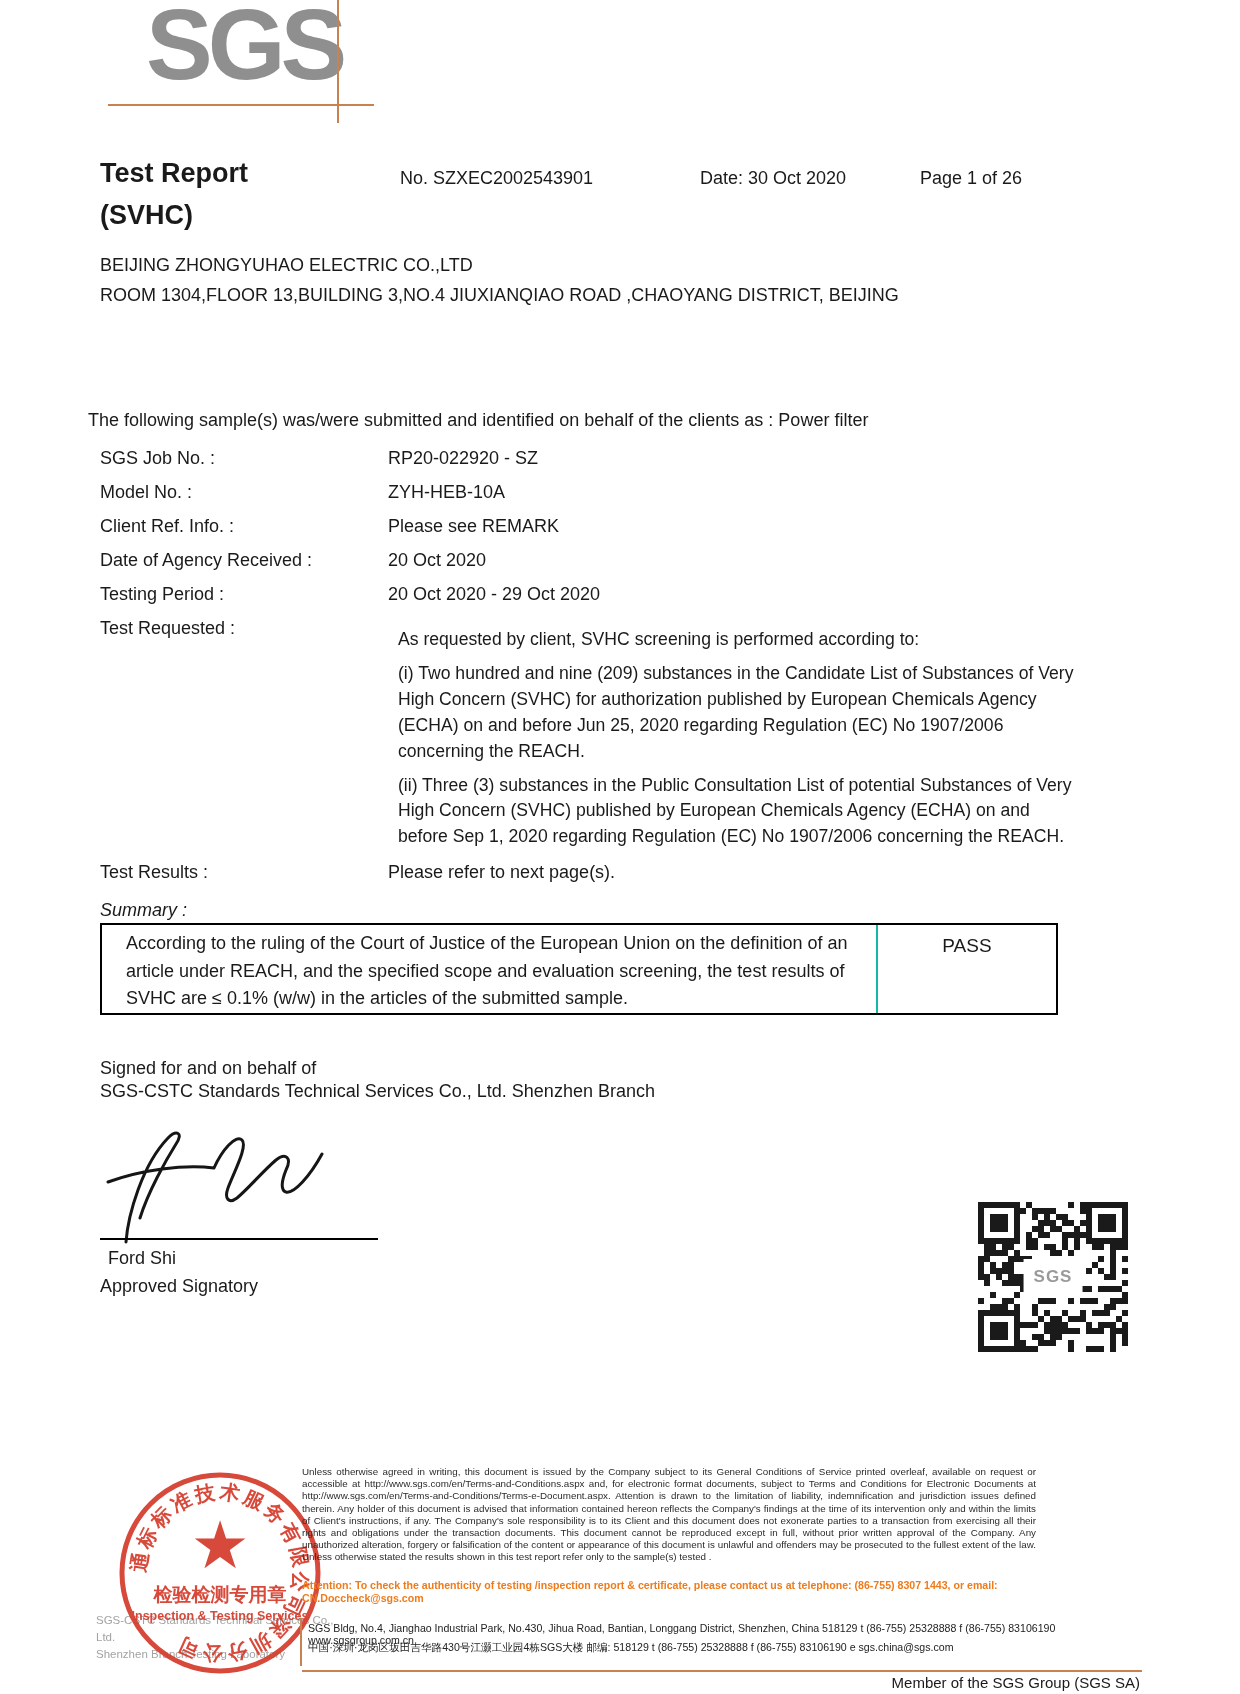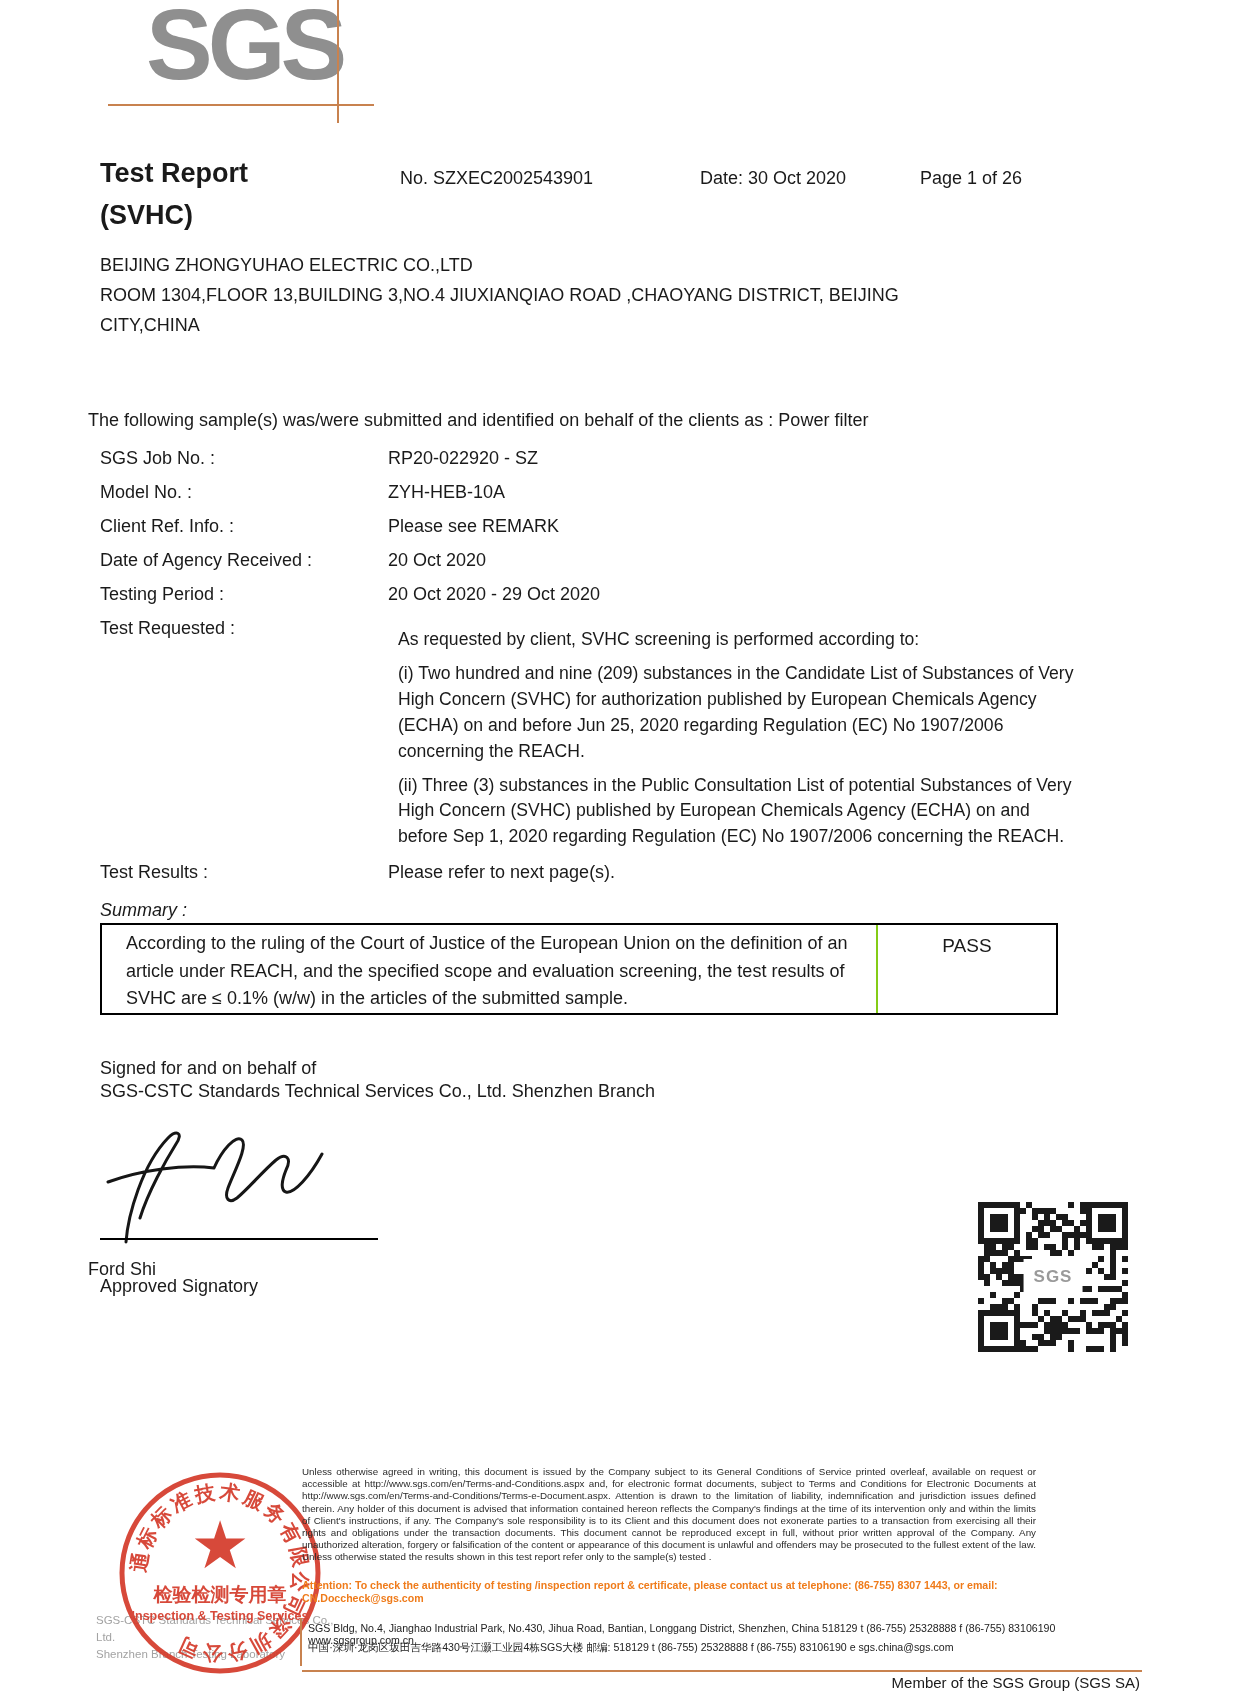--- a/index.html
+++ b/index.html
@@ -31,28 +31,28 @@
   .tr-paras{left:390px;top:619px;width:697px;font-size:17.6px;line-height:25.9px;}
   .tr-paras div{margin:8px;}
 
   .res-label{left:100px;top:862px;font-size:18px;}
   .res-value{left:388px;top:862px;font-size:18px;}
 
   .sum-label{left:100px;top:900px;font-size:18px;font-style:italic;}
   .sum-table{left:100px;top:923px;width:958px;height:92px;border:2px solid #000;
              display:flex;box-sizing:border-box;}
   .sum-text{width:774px;box-sizing:border-box;padding:5px 10px 0 24px;font-size:18px;line-height:27.5px;}
-  .sum-verdict{flex:1;border-left:2px solid #84cc16;text-align:center;padding-top:10px;
+  .sum-verdict{flex:1;border-left:2px solid #14b8a6;text-align:center;padding-top:10px;
                font-size:19px;}
 
   .signed1{left:100px;top:1058px;font-size:18px;}
   .signed2{left:100px;top:1081px;font-size:18px;}
   .sig-svg{left:96px;top:1120px;}
   .sig-line{left:100px;top:1238px;width:278px;height:0;border-top:2px solid #000;}
-  .sig-name{left:88px;top:1248px;font-size:18px;margin-top:11px;}
+  .sig-name{left:108px;top:1248px;font-size:18px;}
   .sig-role{left:100px;top:1276px;font-size:18px;}
 
   .qr-wrap{left:978px;top:1202px;width:150px;height:150px;}
   .qr-label{position:absolute;left:50%;top:50%;transform:translate(-50%,-50%);
             background:#fff;padding:8px 10px;color:#9a9a9a;font-weight:bold;font-size:17px;
             letter-spacing:1px;}
   .qr-cells{position:absolute;left:0;top:0;}
 
   .stamp{left:115px;top:1468px;opacity:0.92;}
   .stamp-co{left:96px;top:1612px;width:250px;font-size:11.5px;line-height:17px;color:#a3a3a3;}
@@ -79,21 +79,20 @@
 
   <div class="abs title1">Test Report</div>
   <div class="abs title2">(SVHC)</div>
   <div class="abs meta meta-no">No. SZXEC2002543901</div>
   <div class="abs meta meta-date">Date: 30 Oct 2020</div>
   <div class="abs meta meta-page">Page 1 of 26</div>
 
   <div class="abs client">
     <div>BEIJING ZHONGYUHAO ELECTRIC CO.,LTD</div>
     <div>ROOM 1304,FLOOR 13,BUILDING 3,NO.4 JIUXIANQIAO ROAD ,CHAOYANG DISTRICT, BEIJING</div>
-    <div> CITY,CHINA</div>
   </div>
 
   <div class="abs sample-line">The following sample(s) was/were submitted and identified on behalf of the clients as : Power filter</div>
 
   <div class="abs frow-label" style="top:448px">SGS Job No. :</div>
   <div class="abs frow-value" style="top:448px">RP20-022920 - SZ</div>
   <div class="abs frow-label" style="top:482px">Model No. :</div>
   <div class="abs frow-value" style="top:482px">ZYH-HEB-10A</div>
   <div class="abs frow-label" style="top:516px">Client Ref. Info. :</div>
   <div class="abs frow-value" style="top:516px">Please see REMARK</div>

